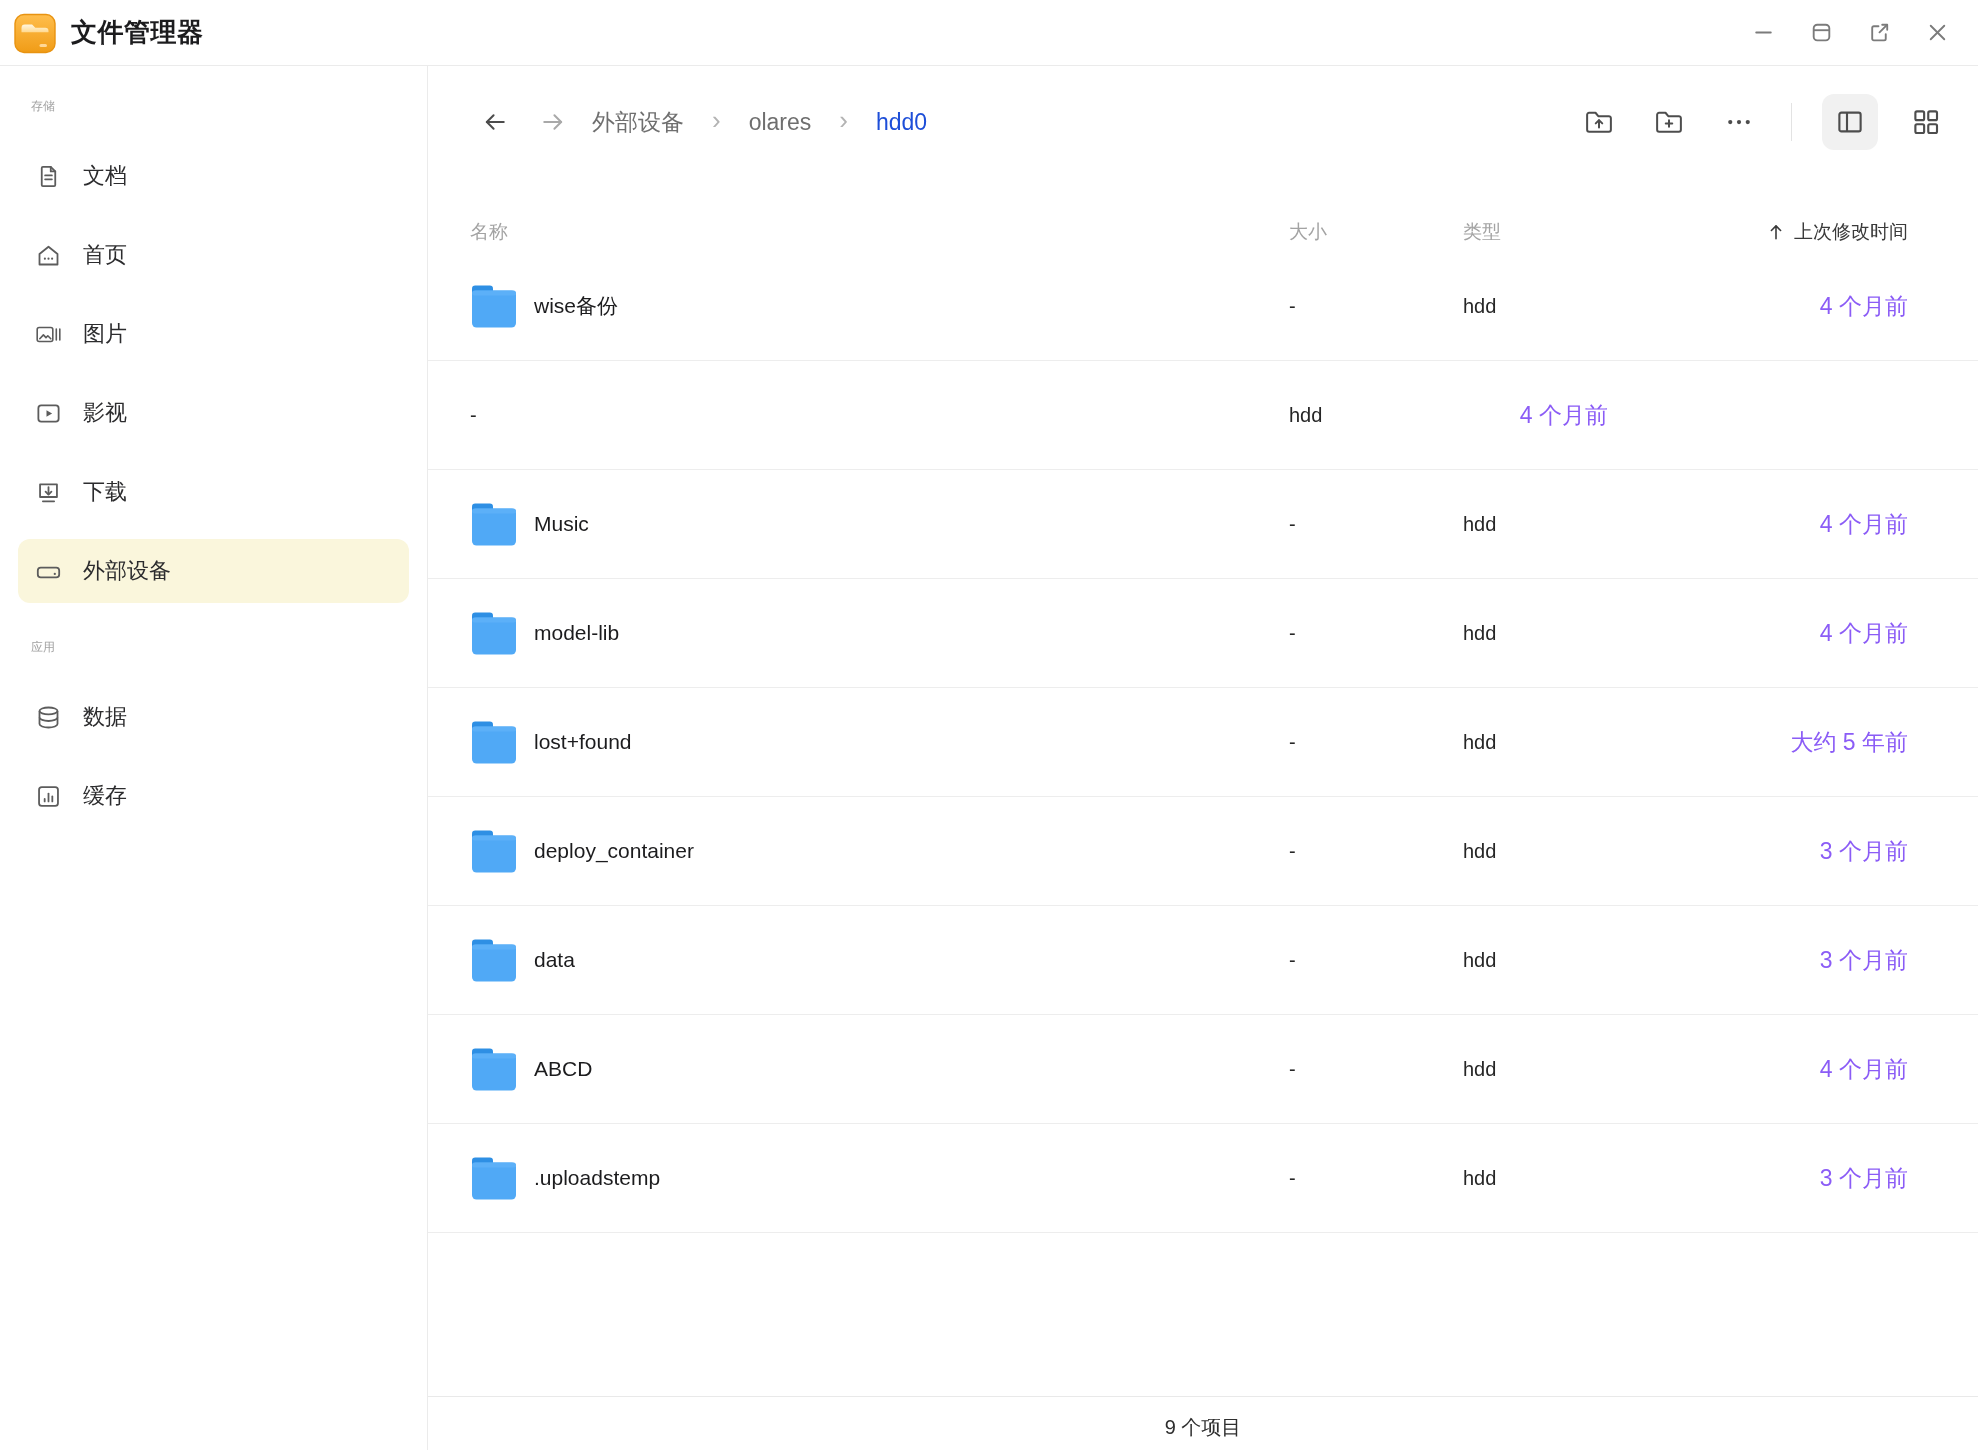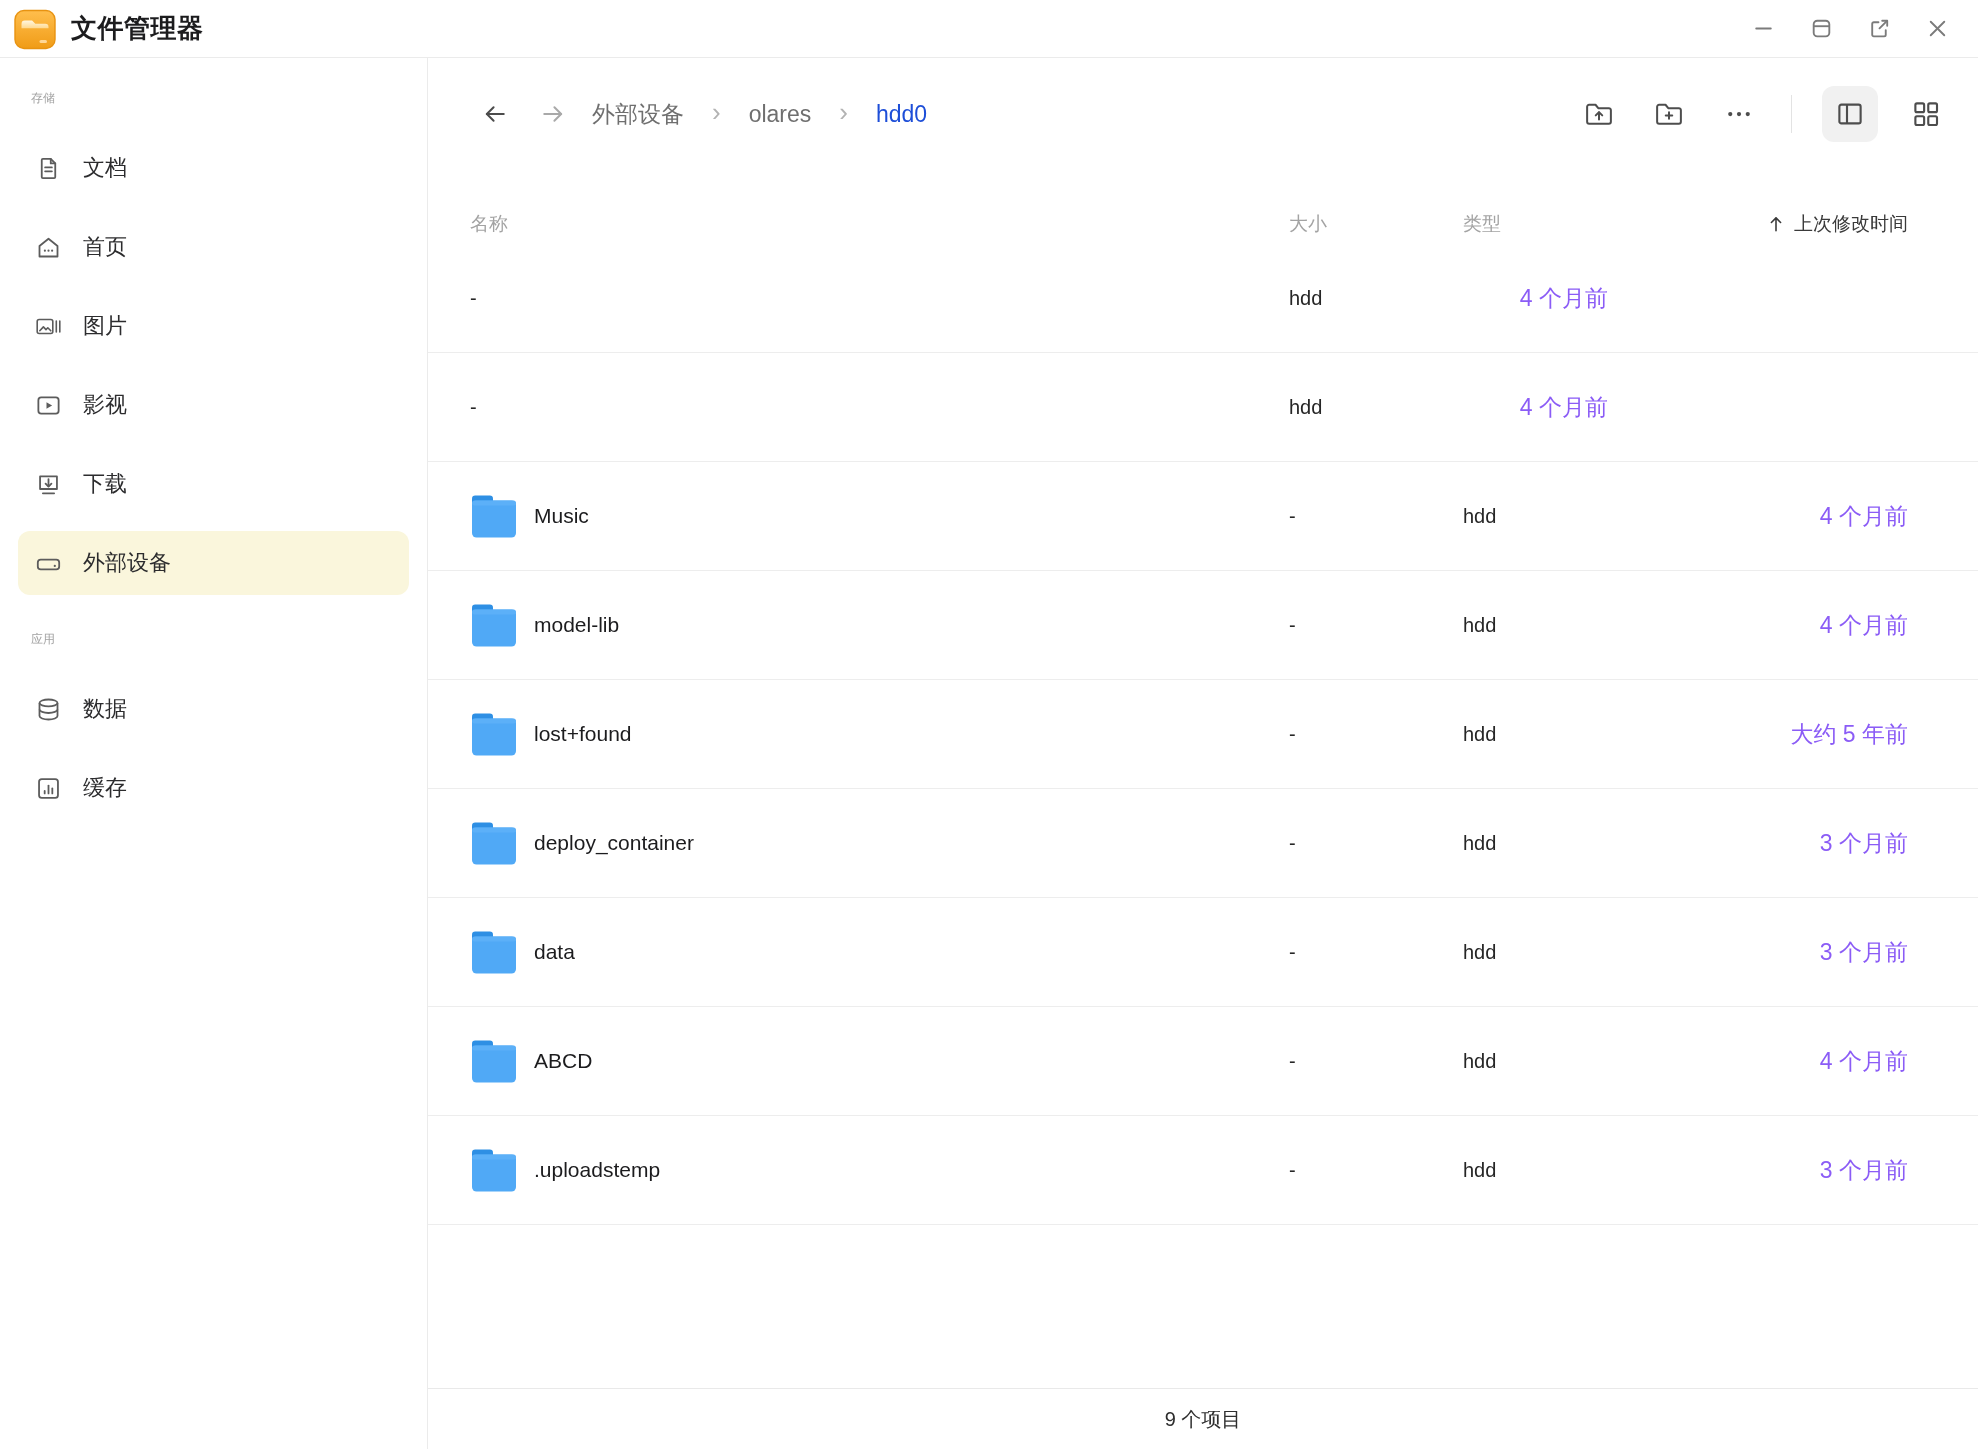--- a/index.html
+++ b/index.html
@@ -1,20 +1,20 @@
 <!DOCTYPE html>
 <html><head>
 <meta charset="utf-8">
 <style>
   * { margin:0; padding:0; box-sizing:border-box; }
   html,body { width:1978px; height:1450px; background:#fff; overflow:hidden;
     font-family:"Liberation Sans","DejaVu Sans",sans-serif; color:#1c1c1e; }
 
   
-  .titlebar { height:58px; display:flex; align-items:center; padding:0 28px 0 14px;
+  .titlebar { height:66px; display:flex; align-items:center; padding:0 28px 0 14px;
     border-bottom:1px solid #ebebeb; }
   .app-icon { width:42px; height:42px; margin-right:15px; flex:0 0 auto; }
   .app-title { font-size:26px; font-weight:700; letter-spacing:0.5px; }
   .tb-spacer { flex:1; }
   .win-controls { display:flex; align-items:center; gap:33px; color:#7b7b7b; }
   .win-btn { width:25px; height:25px; cursor:pointer; display:flex; align-items:center; justify-content:center; }
   .win-btn svg { width:25px; height:25px; }
 
   
   .main-wrap { display:flex; height:1391px; }
@@ -288,20 +288,30 @@
             <line x1="12" y1="20" x2="12" y2="5"></line>
               <polyline points="6.5,10.2 12,4.7 17.5,10.2"></polyline>
           </svg>
           </span>
         <span>上次修改时间</span>
       </div>
     </div>
 
     <div class="rows">
       <div class="row">
+        <div class="name-cell">
+          <span class="folder-ic">
+            <svg viewBox="0 0 48 43">
+              <rect x="2" y="0.5" width="21" height="13" rx="3.2" fill="#2e8fe4"></rect>
+              <rect x="2" y="5.5" width="44" height="37" rx="4.5" fill="#50a9f6"></rect>
+              <rect x="2" y="5.5" width="44" height="5" rx="2.5" fill="#5cb0f8"></rect>
+            </svg>
+          </span>
+          <span class="fname">wise备份</span>
+        </div>
         <div class="cell-size">-</div>
         <div class="cell-type">hdd</div>
         <div class="cell-time">4 个月前</div>
       </div>
 
       <div class="row">
         <div class="cell-size">-</div>
         <div class="cell-type">hdd</div>
         <div class="cell-time">4 个月前</div>
       </div>

